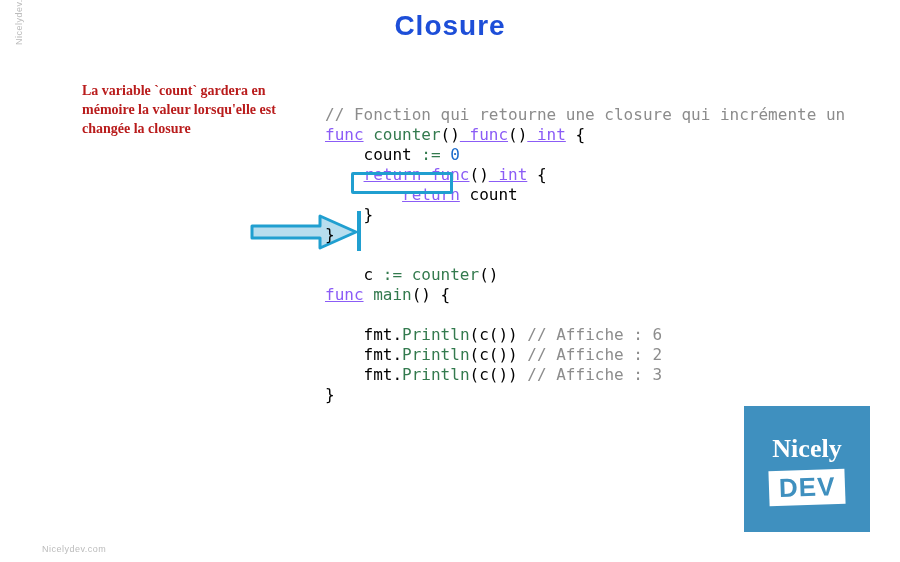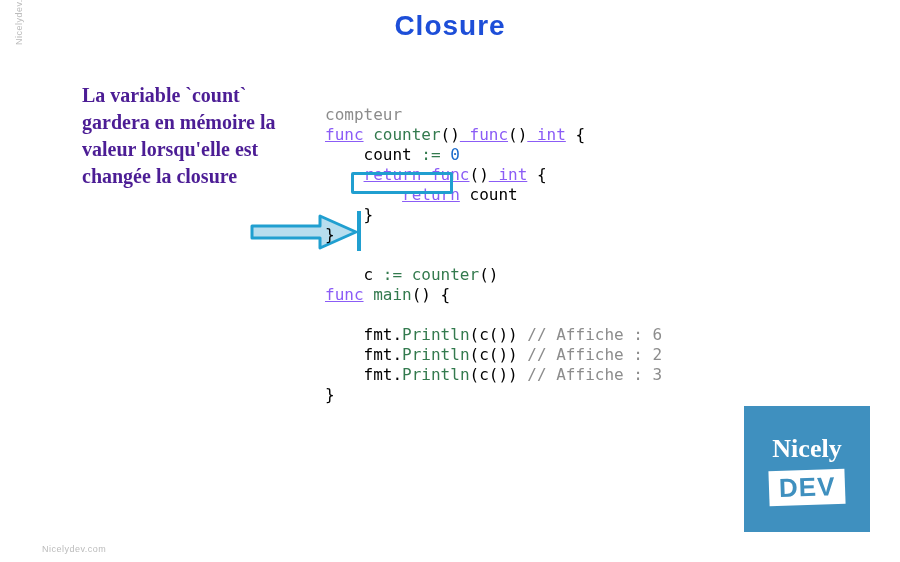--- a/index.html
+++ b/index.html
@@ -39,23 +39,23 @@
     font-size: 28px;
     font-weight: 900;
     letter-spacing: 1px;
     color: #1d4ed8;
   }
   .annotation {
     position: absolute;
     left: 82px;
     top: 82px;
     width: 210px;
-    color: #4c1d95;
+    color: #b91c1c;
     font-family: 'Comic Sans MS', 'Chalkboard SE', cursive;
-    font-size: 20px;
+    font-size: 14px;
     font-weight: bold;
     line-height: 1.35;
   }
   .arrow {
     position: absolute;
     left: 250px;
     top: 214px;
   }
   .code {
     position: absolute;
@@ -130,21 +130,21 @@
 
 <div class="title">Closure</div>
 
 <div class="annotation">La variable `count` gardera en mémoire la valeur lorsqu'elle est changée la closure</div>
 
 <svg class="arrow" width="110" height="36" viewBox="0 0 110 36">
   <polygon points="2,12 70,12 70,2 106,18 70,34 70,24 2,24" fill="#b7ddee" stroke="#209fd0" stroke-width="3" stroke-linejoin="round"></polygon>
 </svg>
 
 <div class="code">
-  <div class="line"><span class="cmt">compteur</span></div>
+  <div class="line"><span class="cmt">// Fonction qui retourne une closure qui incrémente un</span></div>
   <div class="line"><span class="kw">func</span><span class="fn"> counter</span><span class="txt">()</span><span class="kw"> func</span><span class="txt">()</span><span class="kw"> int</span><span class="txt"> {</span></div>
   <div class="line"><span>    </span><span class="txt">count </span><span class="op">:=</span><span class="num"> 0</span></div>
   <div class="line"><span>    </span><span class="kw">return func</span><span class="txt">()</span><span class="kw"> int</span><span class="txt"> {</span></div>
   <div class="line"><span>        </span><span class="kw">return</span><span class="txt"> count</span></div>
   <div class="line"><span>    </span><span class="txt">}</span></div>
   <div class="line"><span class="txt">}</span></div>
   <div class="line"><span></span>&nbsp;</div>
   <div class="line"><span>    </span><span class="txt">c </span><span class="op">:=</span><span class="fn"> counter</span><span class="txt">()</span></div>
   <div class="line"><span class="kw">func</span><span class="fn"> main</span><span class="txt">()</span><span class="txt"> {</span></div>
   <div class="line">&nbsp;</div>

